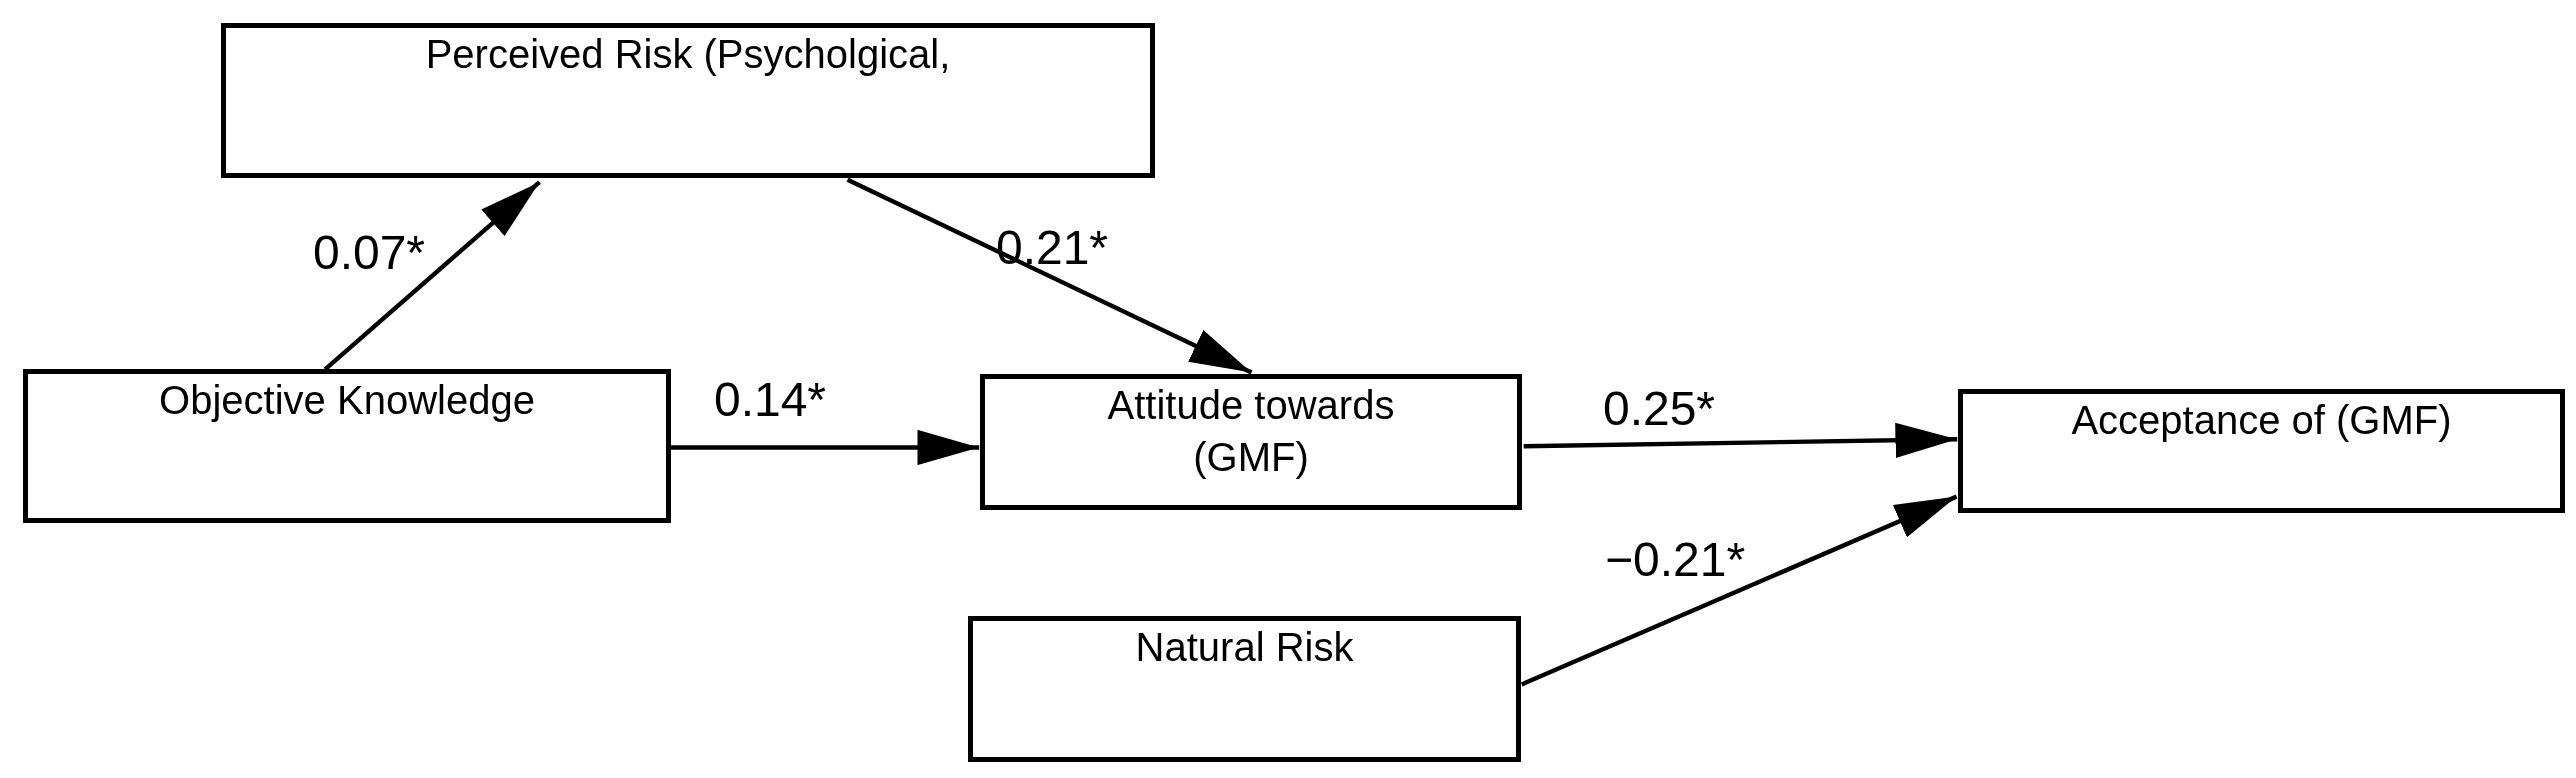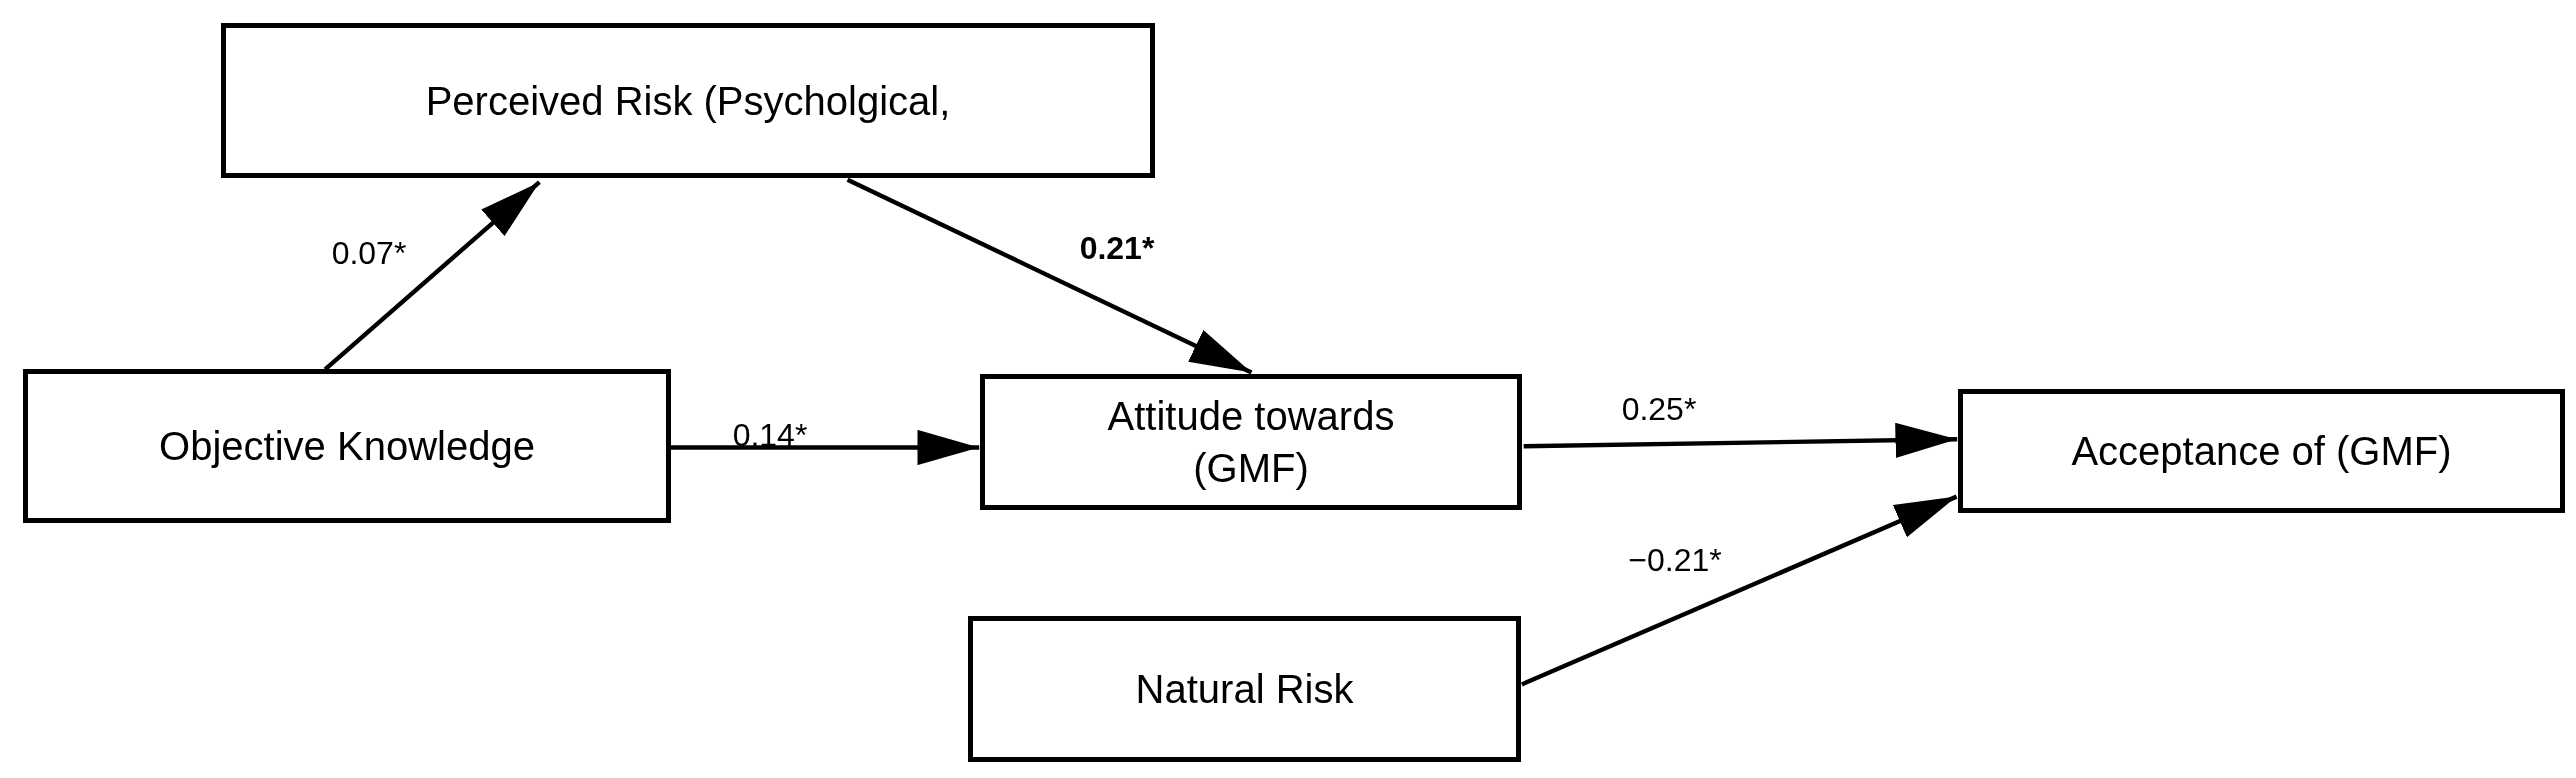--- a/index.html
+++ b/index.html
@@ -30,46 +30,45 @@
     fill: none;
   }
   .node {
     position: absolute;
     box-sizing: border-box;
     border: 5.7px solid #000000;
     background: #ffffff;
     display: flex;
     flex-direction: column;
     align-items: center;
-    justify-content: center;
     text-align: center;
     font-size: 40px;
     line-height: 52px;
     white-space: nowrap;
   }
   .node-line {
     display: block;
   }
   .edge-label {
     position: absolute;
     transform: translate(-50%, -50%);
-    font-size: 32px;
+    font-size: 48px;
     line-height: 38px;
     white-space: nowrap;
   }
   
   .node-perceived-risk        { left: 221px;  top: 23px;  width: 934px; height: 155px; }
   .node-objective-knowledge   { left: 23px;   top: 369px; width: 648px;  height: 154px; }
   .node-attitude-gmf          { left: 980px; top: 374px; width: 542px;  height: 136px; }
   .node-acceptance-gmf        { left: 1958px; top: 389px; width: 607px;  height: 124px; }
   .node-preference-natural    { left: 968px; top: 616px; width: 553px;  height: 146px; }
   
   .lbl-ok-pr   { left: 369px;  top: 253px; }
-  .lbl-pr-att  { left: 1117px; top: 248px; font-weight: bold; }
-  .lbl-ok-att  { left: 770px; top: 435px; }
+  .lbl-pr-att  { left: 1052px; top: 248px; }
+  .lbl-ok-att  { left: 770px; top: 400px; }
   .lbl-att-acc { left: 1659px; top: 409px; }
   .lbl-pref-acc{ left: 1663px; top: 560px; margin-left: 12px; }
 </style>
 </head>
 <body>
 
 <div class="stage">
 
   <svg class="edges-layer" viewBox="0 0 4088 1236" xmlns="http://www.w3.org/2000/svg">
     <defs>

